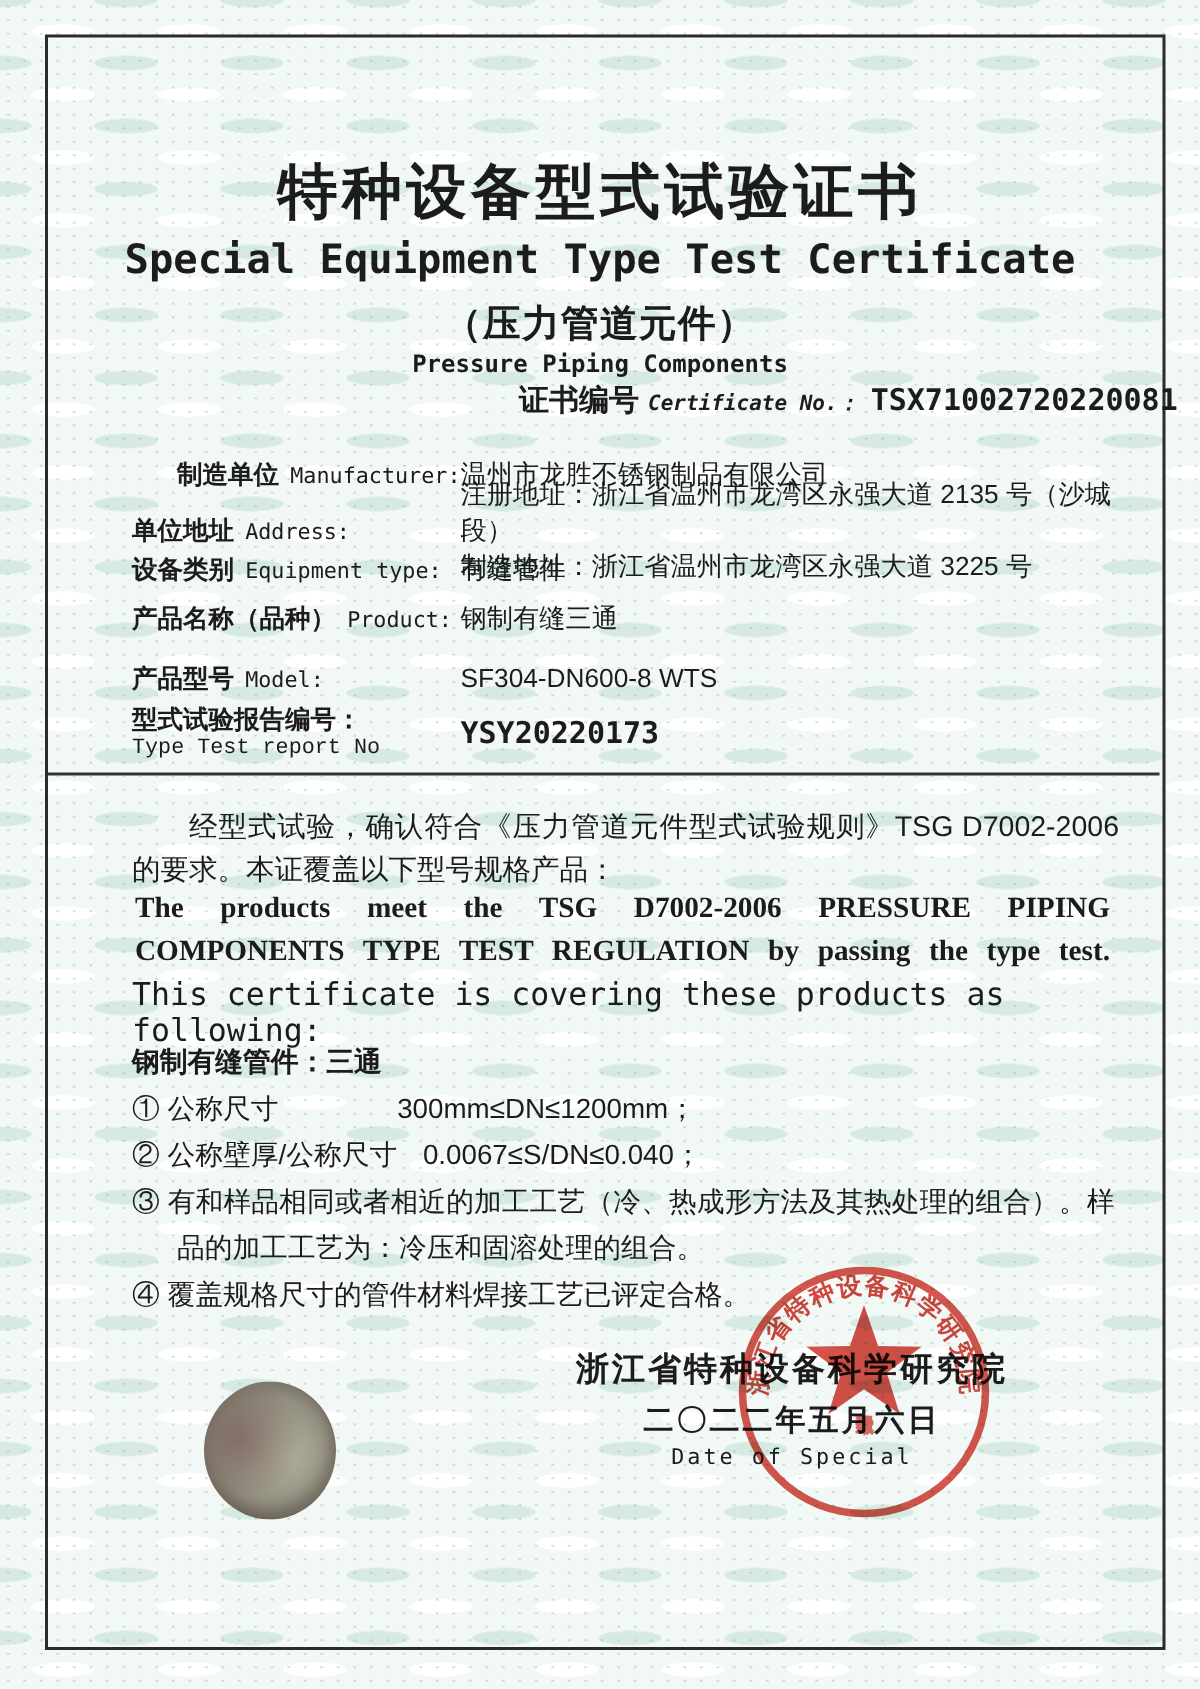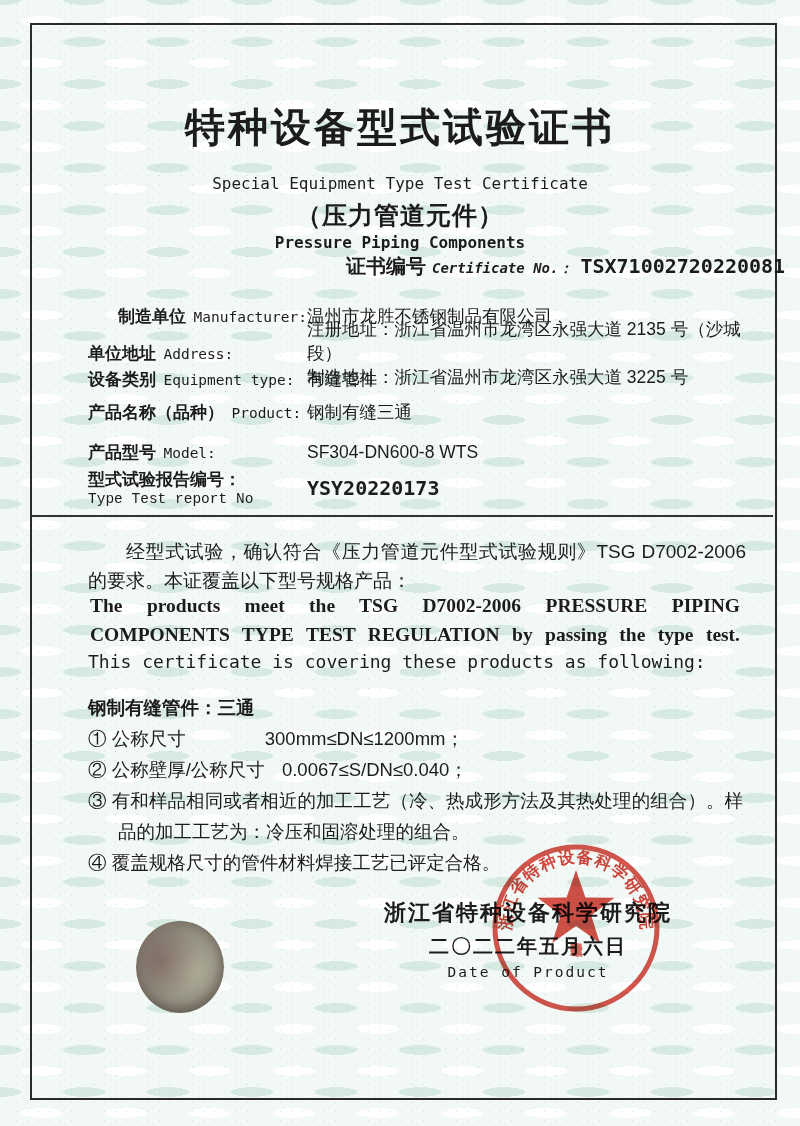--- a/index.html
+++ b/index.html
@@ -14,38 +14,38 @@
     background-size: 11px 9px, 84px 42px, 84px 42px;
     background-position: 0 0, 0 0, 42px 21px;
   }
   .abs{position:absolute;}
   .sheet-border{
     left:30px;top:23px;width:743px;height:1073px;
     border:2px solid #2b2b2b;background:transparent;
   }
   .ctr{left:0;width:800px;text-align:center;}
   .title-cn{top:100px;font-size:40px;font-weight:700;letter-spacing:3px;}
-  .title-en{top:174px;font-size:16px;font-weight:400;font-family:"DejaVu Sans Mono",monospace;}
+  .title-en{top:158px;font-size:27px;font-weight:700;font-family:"DejaVu Sans Mono",monospace;}
   .subtitle-cn{top:199px;font-size:25px;font-weight:700;letter-spacing:1px;}
   .subtitle-en{top:233px;font-size:16px;font-weight:600;font-family:"DejaVu Sans Mono",monospace;}
   .certno-line{left:346px;top:253px;display:flex;align-items:baseline;white-space:nowrap;text-align:right;}
   .certno-cn{font-size:20px;font-weight:700;}
   .certno-en{font-size:14px;font-weight:600;font-family:"DejaVu Sans Mono",monospace;margin-left:6px;font-style:italic;}
   .certno-val{font-size:20px;font-weight:600;font-family:"DejaVu Sans Mono",monospace;margin-left:8px;}
   .frow{left:88px;width:660px;display:flex;align-items:center;}
   .flabel{width:219px;flex:none;}
   .flabel .cn{font-size:17px;font-weight:700;}
   .flabel .en{font-size:14.5px;font-weight:500;font-family:"DejaVu Sans Mono",monospace;margin-left:3px;}
   .fvalue{font-size:17.5px;font-weight:500;}
   .fvalue.two{line-height:24px;}
   .lbl2{display:block;font-size:14.5px;font-weight:500;font-family:Liberation Mono, monospace;}
   .sep{left:32px;top:515px;width:741px;border-top:2px solid #333;}
   .stmt-cn{left:88px;top:537px;width:658px;font-size:19px;line-height:29px;font-weight:500;text-indent:2em;text-align:justify;}
   .stmt-en{left:90px;top:0;width:650px;font-family:"Liberation Serif",serif;font-weight:700;font-size:19.5px;text-align:justify;text-align-last:justify;white-space:nowrap;}
-  .stmt-en2{left:88px;top:651px;font-size:18px;font-weight:500;font-family:"DejaVu Sans Mono",monospace;}
+  .stmt-en2{left:88px;top:651px;font-size:21px;font-weight:500;font-family:"DejaVu Sans Mono",monospace;}
   .plist{left:88px;top:692px;width:655px;font-size:18.5px;line-height:31px;font-weight:500;}
   .phead{font-weight:600;}
   .pitem .gap1{margin-left:74px;}
   .pitem .gap2{margin-left:12px;}
   .pitem.hang{padding-left:30px;text-indent:-30px;text-align:justify;}
   .footer{left:318px;top:898px;width:420px;text-align:center;}
   .f-cn{font-size:22px;font-weight:700;letter-spacing:2px;}
   .f-en{font-size:16.5px;font-weight:600;font-family:"Liberation Serif",serif;margin-top:9px;word-spacing:3px;}
   .f-date{font-size:20px;font-weight:600;margin-top:5px;letter-spacing:2px;}
   .f-datelbl{font-size:14.5px;font-weight:500;font-family:"DejaVu Sans Mono",monospace;margin-top:4px;letter-spacing:2px;}
@@ -156,21 +156,21 @@
   </div>
   <div class="pitem">
     <span>④</span>
     <span>覆盖规格尺寸的管件材料焊接工艺已评定合格。</span>
   </div>
 </div>
 
 <div class="abs footer">
   <div class="f-cn">浙江省特种设备科学研究院</div>
   <div class="f-date">二〇二二年五月六日</div>
-  <div class="f-datelbl">Date of Product</div>
+  <div class="f-datelbl">Date of Special</div>
 </div>
 
 <div class="abs seal">
   <svg width="172" height="172" viewBox="0 0 172 172">
     <circle cx="86" cy="86" r="81" fill="none" stroke="#cf3328" stroke-width="5" opacity="0.92"></circle>
     <path id="sealArc" d="M 25 108 A 65 65 0 1 1 147 108" fill="none"></path>
     <text font-size="16.5" font-weight="bold" fill="#cf3328" letter-spacing="1">
       <textPath href="#sealArc" startOffset="50%" text-anchor="middle">浙江省特种设备科学研究院</textPath>
     </text>
     <polygon fill="#cf3328" opacity="0.95" points="86,28 95.4,55.4 124.4,55.8 101.2,73.2 109.8,100.9 86,84.1 62.2,100.9 70.8,73.2 47.6,55.8 76.6,55.4"></polygon>

